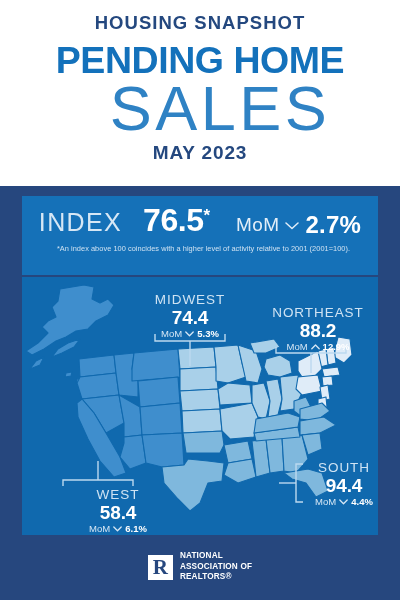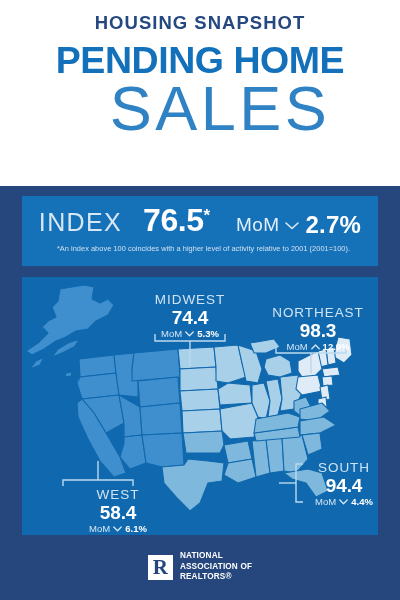--- a/index.html
+++ b/index.html
@@ -28,21 +28,21 @@
   .monthline{
     margin-top:2px;font-size:19px;font-weight:700;letter-spacing:0.045em;
     color:#24487f;line-height:1;
   }
 
   
   .navy{position:absolute;left:0;top:186px;width:400px;height:414px;background:#26477e;}
 
   
   .index-card{
-    position:absolute;left:22px;top:196px;width:356px;height:70px;
+    position:absolute;left:22px;top:196px;width:356px;height:79px;
     background:#1571b8;
   }
   .index-row{
     position:absolute;left:0;top:6px;width:356px;height:40px;
     display:flex;align-items:baseline;justify-content:center;white-space:nowrap;
   }
   .idx-label{
     font-size:25px;font-weight:300;letter-spacing:0.055em;color:#d6e7f5;
   }
   .idx-value{
@@ -104,20 +104,21 @@
 </style>
 </head>
 <body>
 
 <div class="poster">
 
   <div class="header">
     <div class="kicker">HOUSING SNAPSHOT</div>
     <div class="bigline">PENDING HOME</div>
     <div class="sales">SALES</div>
+    <div class="monthline">MAY 2023</div>
   </div>
 
   <div class="navy"></div>
 
   <div class="index-card">
     <div class="index-row">
       <span class="idx-label">INDEX</span>
       <span class="idx-value">76.5</span>
       <span class="idx-star">*</span>
       <span class="idx-mom">
@@ -281,21 +282,21 @@
         <svg width="9" height="6" viewBox="0 0 9 6" aria-hidden="true">
           <polyline points="0.8,1 4.5,4.7 8.2,1" fill="none" stroke="#d6e7f5" stroke-width="1.3" stroke-linecap="round" stroke-linejoin="round"></polyline>
         </svg>
       </span>
       <b>5.3%</b>
     </div>
   </div>
 
   <div class="rlabel lab-northeast">
     <div class="rname">NORTHEAST</div>
-    <div class="rval">98.3</div>
+    <div class="rval">88.2</div>
     <div class="rmom">
       <span>MoM</span>
       <span>
         <svg width="9" height="6" viewBox="0 0 9 6" aria-hidden="true">
           <polyline points="0.8,4.7 4.5,1 8.2,4.7" fill="none" stroke="#d6e7f5" stroke-width="1.3" stroke-linecap="round" stroke-linejoin="round"></polyline>
         </svg>
       </span>
       <b>12.9%</b>
     </div>
   </div>

